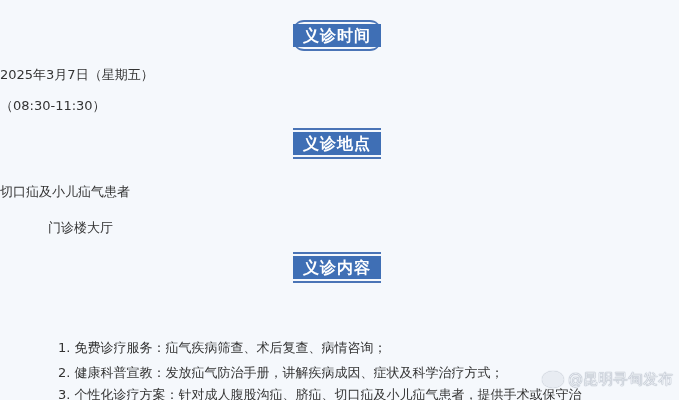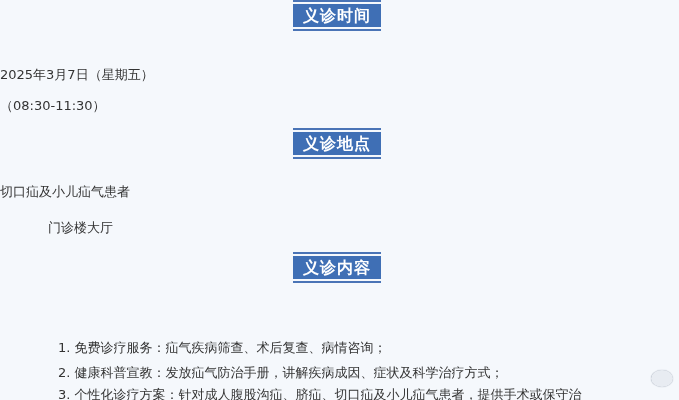--- a/index.html
+++ b/index.html
@@ -32,21 +32,21 @@
     display:flex; align-items:center; gap:4px;
   }
   .weibo {
     width:22px; height:17px; border-radius:50%; background:#e8ecf2;
     box-shadow:0 0 1px #9aa3b0; display:inline-block;
   }
 </style>
 </head>
 <body>
 
-<div class="heading" style="top:0;">
+<div class="heading" style="top:20px;border-radius:11px;">
   <div class="box">义诊时间</div>
 </div>
 <div class="center" style="top:66px;">2025年3月7日（星期五）</div>
 <div class="center" style="top:97px;">（08:30-11:30）</div>
 
 <div class="heading" style="top:128px;">
   <div class="box">义诊地点</div>
 </div>
 <div class="center" style="top:183px;">切口疝及小儿疝气患者</div>
 <div class="center" style="top:219px;margin-left:48px;">门诊楼大厅</div>
@@ -55,13 +55,14 @@
   <div class="box">义诊内容</div>
 </div>
 
 <div class="item" style="left:58px; top:303px;">1. 免费诊疗服务：疝气疾病筛查、术后复查、病情咨询；</div>
 <div class="item" style="left:58px; top:328px;">2. 健康科普宣教：发放疝气防治手册，讲解疾病成因、症状及科学治疗方式；</div>
 <div class="item" style="left:58px; top:350px;">3. 个性化诊疗方案：针对成人腹股沟疝、脐疝、切口疝及小儿疝气患者，提供手术或保守治</div>
 <div class="item" style="left:27px; top:373px;">疗建议。</div>
 
 <div class="watermark">
   <span class="weibo"></span>
+  <span>@昆明寻甸发布</span>
 </div>
 
 </body></html>

